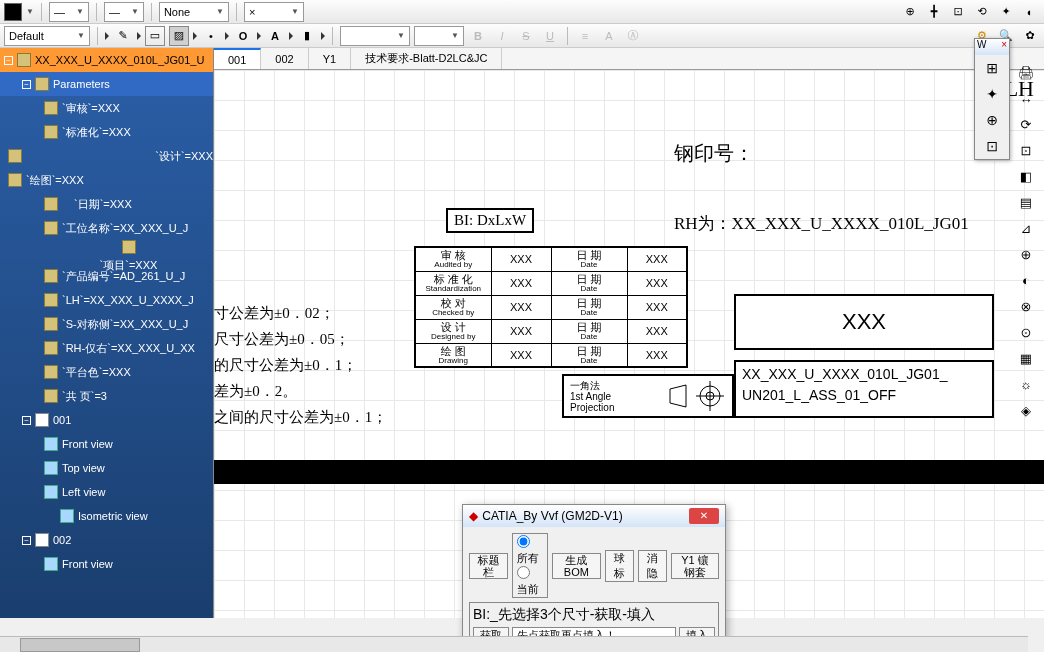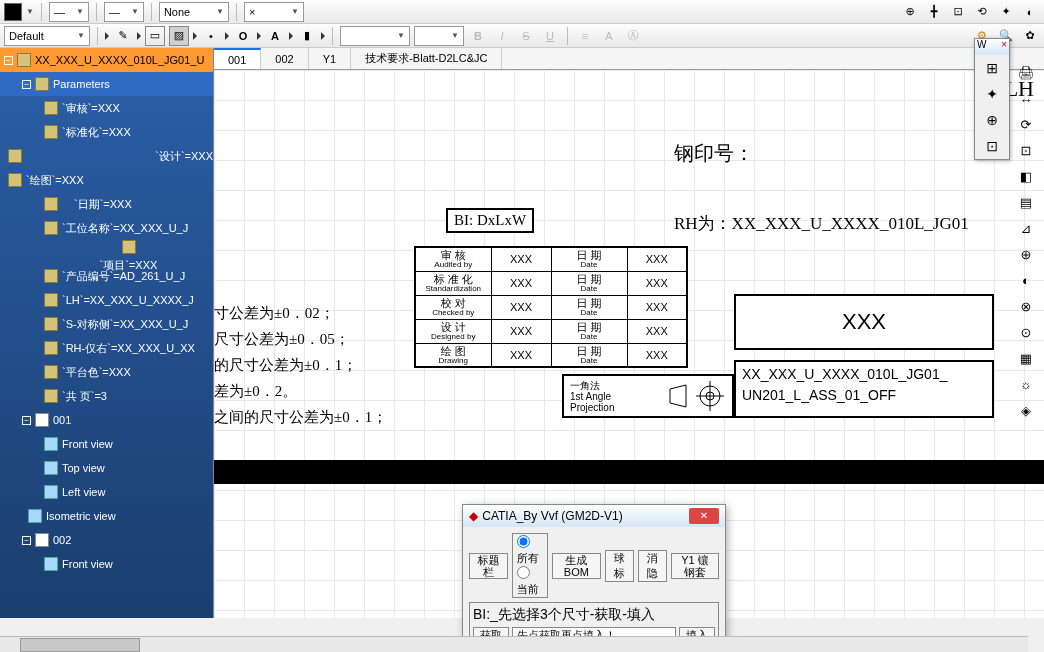--- a/index.html
+++ b/index.html
@@ -206,21 +206,21 @@
           <span>Front view</span>
         </div>
         <div class="tree-node" style="padding-left: 44px;">
           <div class="tree-ico view"></div>
           <span>Top view</span>
         </div>
         <div class="tree-node" style="padding-left: 44px;">
           <div class="tree-ico view"></div>
           <span>Left view</span>
         </div>
-        <div class="tree-node" style="padding-left: 28px; text-align: center;">
+        <div class="tree-node" style="padding-left: 60px; text-align: center;">
           <div class="tree-ico view"></div>
           <span>Isometric view</span>
         </div>
       </div>
     <div class="tree-node" style="padding-left:22px">
       <div class="minus">−</div>
         <div class="tree-ico sheet"></div>
         <span>002</span>
     </div>
     <div class="tree-node" style="padding-left:44px">

